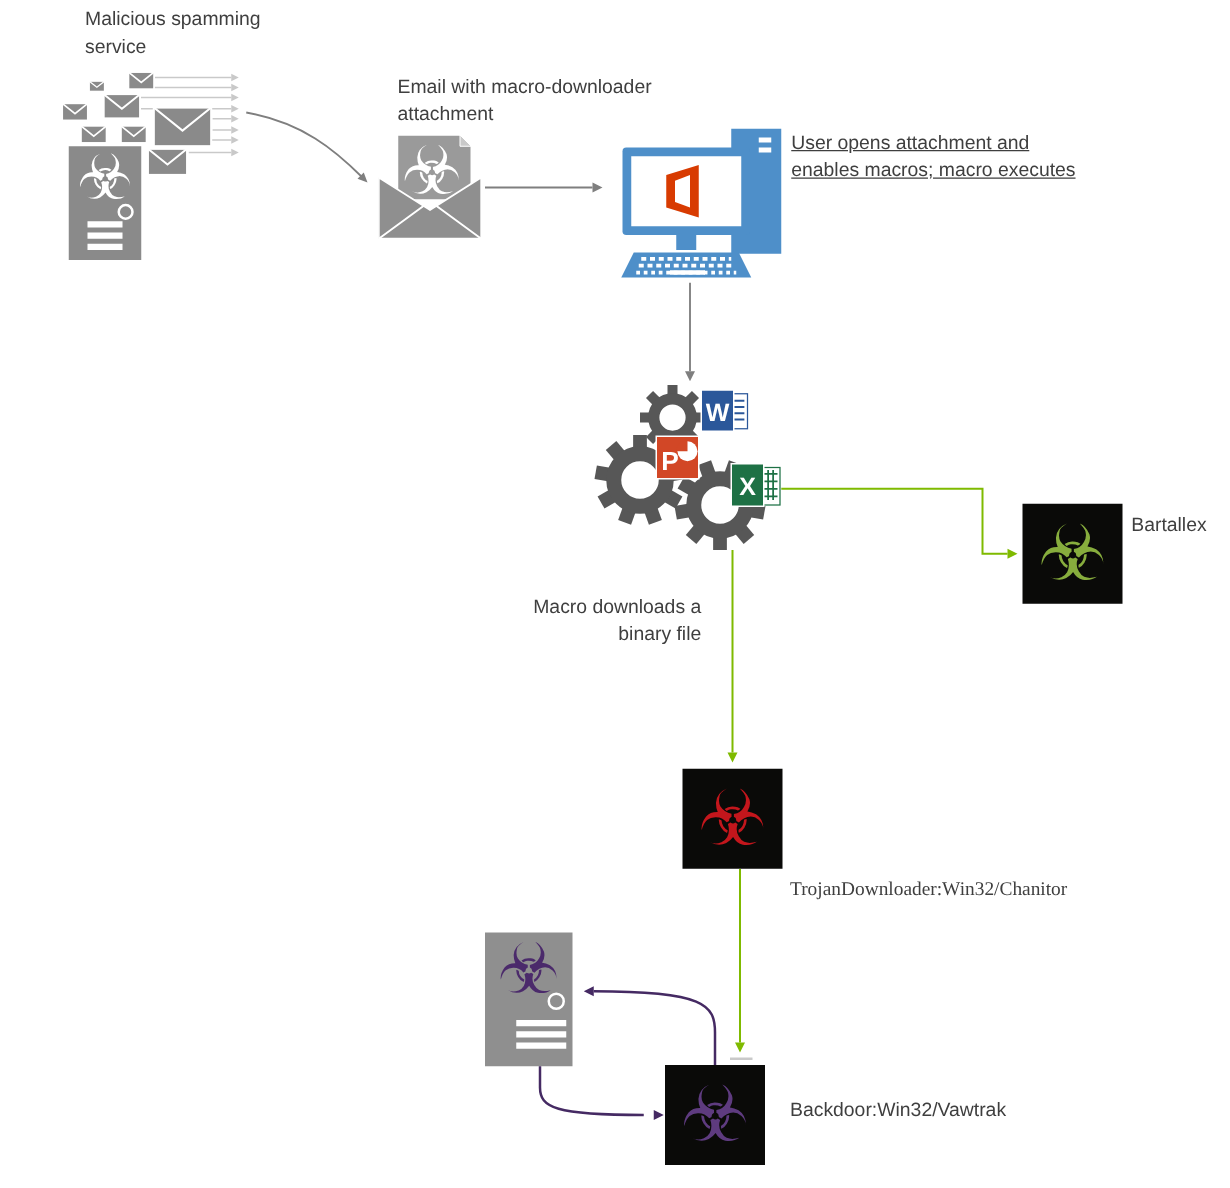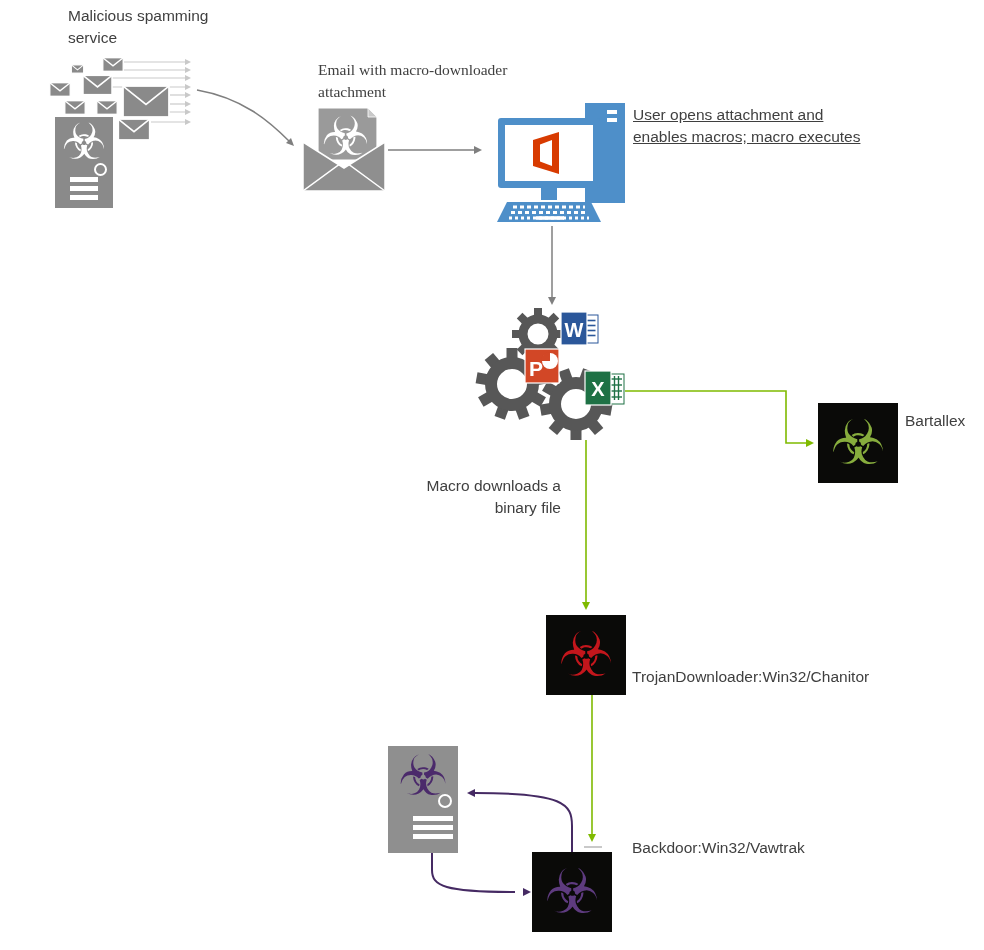--- a/index.html
+++ b/index.html
@@ -16,29 +16,29 @@
   .doc .bar{position:absolute;background:#fff;}
   svg{display:block;}
 </style>
 </head>
 <body>
 
 <div class="canvas">
 
   <div class="label" style="left:40px;top:5px;margin-left:28px;">Malicious spamming
 service</div>
-  <div class="label" style="left:318px;top:59px;font-family:Liberation Serif, serif;">Email with macro-downloader
+  <div class="label" style="left:318px;top:59px;">Email with macro-downloader
 attachment</div>
   <div class="label" style="left:633px;top:104px;text-decoration:underline;">User opens attachment and
 enables macros; macro executes</div>
   <div class="label right" style="left:396px;top:452px;width:165px;margin-top:23px;">Macro downloads a
 binary file</div>
   <div class="label" style="left:905px;top:410px;">Bartallex</div>
-  <div class="label" style="left:632px;top:666px;">TrojanDownloader:Win32/Chanitor</div>
-  <div class="label" style="left:632px;top:837px;">Backdoor:Win32/Vawtrak</div>
+  <div class="label" style="left:632px;top:701px;font-family:Liberation Serif, serif;">TrojanDownloader:Win32/Chanitor</div>
+  <div class="label" style="left:632px;top:878px;">Backdoor:Win32/Vawtrak</div>
 
   <svg class="abs" style="left:58px;top:55px;" width="136" height="72" viewBox="0 0 136 72">
     <g style="stroke:var(--line-light);" stroke-width="1.2" fill="none">
       <line x1="66" y1="7" x2="127" y2="7"></line>
         <line x1="50" y1="15" x2="127" y2="15"></line>
       <line x1="30" y1="23" x2="127" y2="23"></line>
         <line x1="52" y1="32" x2="127" y2="32"></line>
       <line x1="112" y1="40" x2="127" y2="40"></line>
         <line x1="112" y1="49" x2="127" y2="49"></line>
       <line x1="92" y1="57" x2="127" y2="57"></line>

